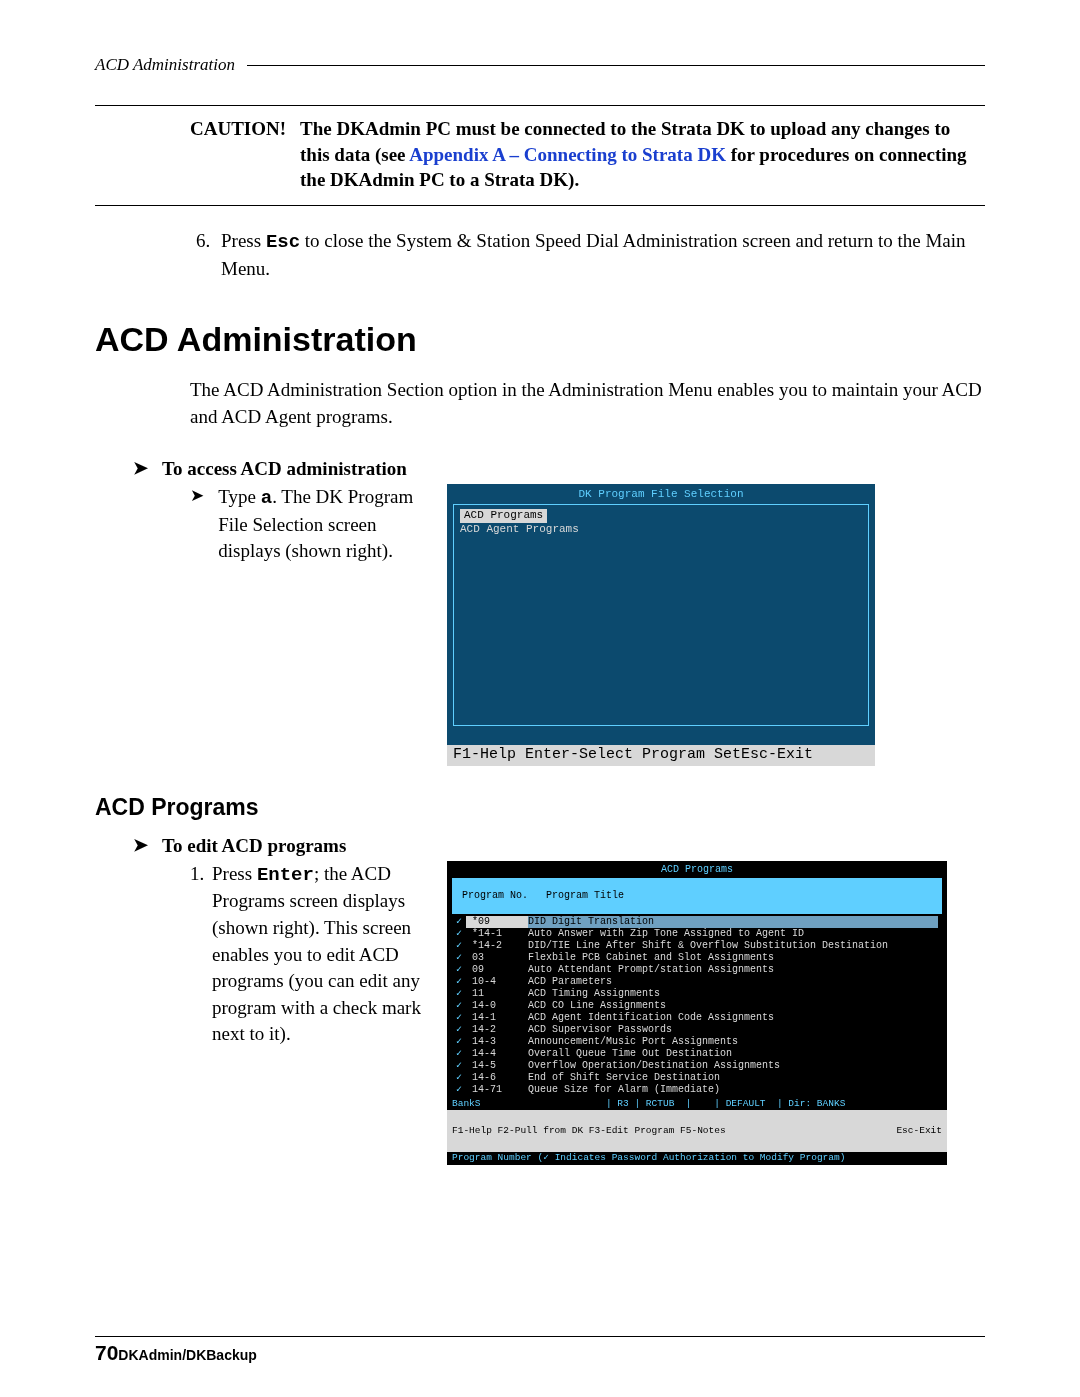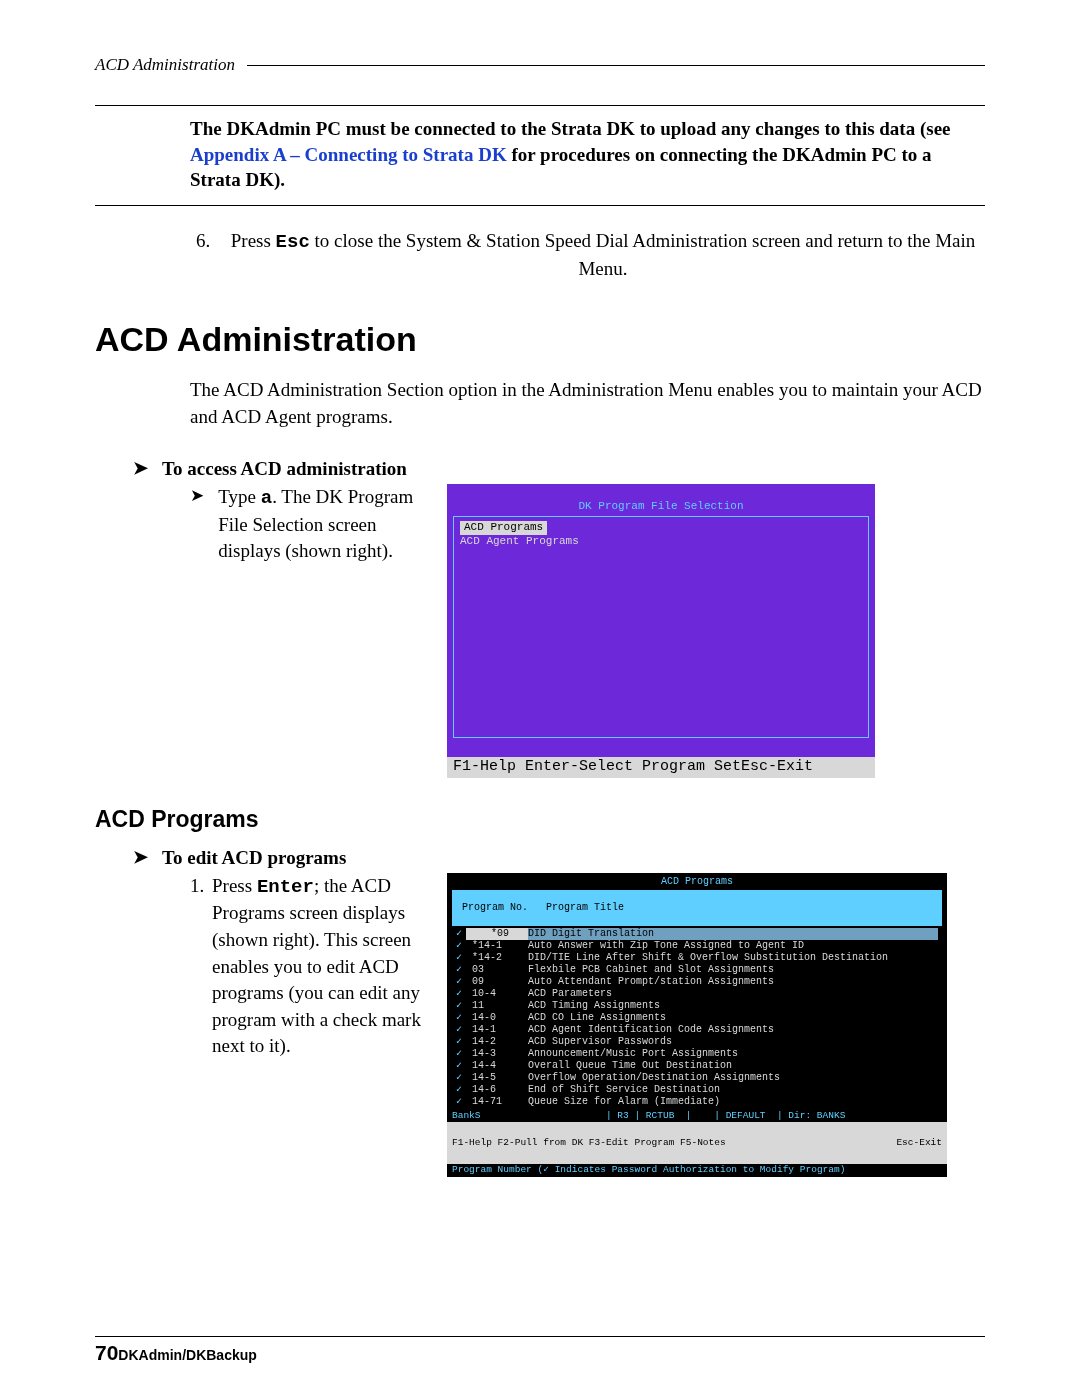--- a/index.html
+++ b/index.html
@@ -43,21 +43,20 @@
   }
   .caution-body { font-weight: bold; }
   .caution-body a { color: #1a3fcf; text-decoration: none; font-weight: bold; }
   .thin-rule2 { border-top: 1px solid #000; margin: 12px 0 22px 0; }
   ol.stepnum {
     list-style: decimal;
     margin: 0 0 20px 70px;
     padding-left: 50px;
     font-size: 19px;
     line-height: 1.4;
-    text-align: center;
   }
   ol.stepnum li { padding-left: 6px; }
   .mono { font-family: 'Courier New', monospace; font-weight: bold; }
   h1.section-title {
     font-family: Arial, Helvetica, sans-serif;
     font-weight: bold;
     font-size: 34px;
     margin: 38px 0 18px 0;
   }
   p.body-text {
@@ -97,26 +96,26 @@
     font-size: 17px;
   }
   .num-step {
     display: flex;
     margin-left: 95px;
   }
   .num-step .num { width: 22px; flex-shrink: 0; }
 
   
   .term {
-    background: #6d28d9;
+    background: #0c4a6e;
     color: #d8d8d8;
     font-family: 'Courier New', monospace;
     font-size: 11px;
     line-height: 1.25;
-    padding: 16px 6px 2px 6px;
+    padding: 4px 6px 2px 6px;
     box-sizing: border-box;
     width: 428px;
   }
   .term .t-title {
     color: #5fcfff;
     text-align: center;
     margin-bottom: 2px;
   }
   .term .t-box {
     border: 1px solid #5fcfff;
@@ -162,21 +161,21 @@
     color: #000;
     padding: 12px 4px;
     margin-top: 2px;
     white-space: pre;
   }
   .term2 .t-rows { padding: 2px 4px; white-space: pre; }
   .term2 .t-row { display: flex; }
   .term2 .t-chk { color: #5fcfff; width: 10px; }
   .term2 .t-pn { width: 62px; white-space: pre; }
   .term2 .t-pt { flex: 1; white-space: pre; }
-  .term2 .t-sel .t-pn { background: #d8d8d8; color: #000000; text-align: center; }
+  .term2 .t-sel .t-pn { background: #d8d8d8; color: #000000; }
   .term2 .t-sel .t-pt { background: #6fa0c0; color: #000; }
   .term2 .t-find { border-top: 1px solid #5fcfff; padding: 1px 4px; color: #d8d8d8; display:flex; justify-content: space-between;}
   .term2 .t-status { color: #5fcfff; white-space: pre; font-size: 9.5px; }
   .term2 .t-foot {
     background: #d8d8d8; color: #000; font-size: 9.5px;
     display: flex; justify-content: space-between;
     margin: 1px -5px 0 -5px; padding: 15px 5px;
   }
   .term2 .t-fnote { color: #5fcfff; font-size: 9.5px; white-space: pre; }
 
@@ -218,20 +217,21 @@
 <div class="page">
 
   <div class="header-row">
     <span>ACD Administration</span>
     <span class="header-line"></span>
   </div>
 
   <div class="thin-rule"></div>
 
   <div class="caution-block">
+    <div class="caution-label">CAUTION!</div>
     <div class="caution-body">
       <span>The DKAdmin PC must be connected to the Strata DK to upload any changes to this data (see </span><a href="#">Appendix A – Connecting to Strata DK</a><span> for procedures on connecting the DKAdmin PC to a Strata DK).</span>
     </div>
   </div>
 
   <div class="thin-rule2"></div>
 
   <ol class="stepnum" start="6">
     <li>
       <span>Press </span><span class="mono">Esc</span><span> to close the System &amp; Station Speed Dial Administration screen and return to the Main Menu.</span>

